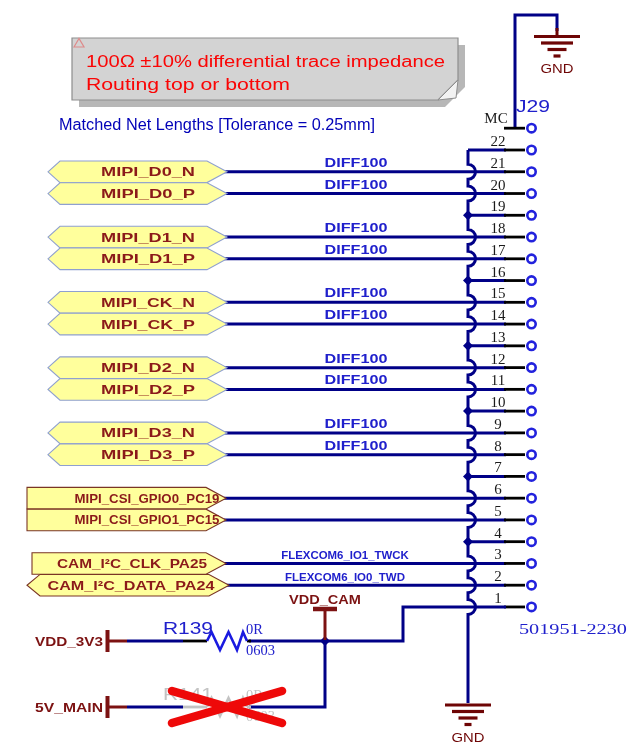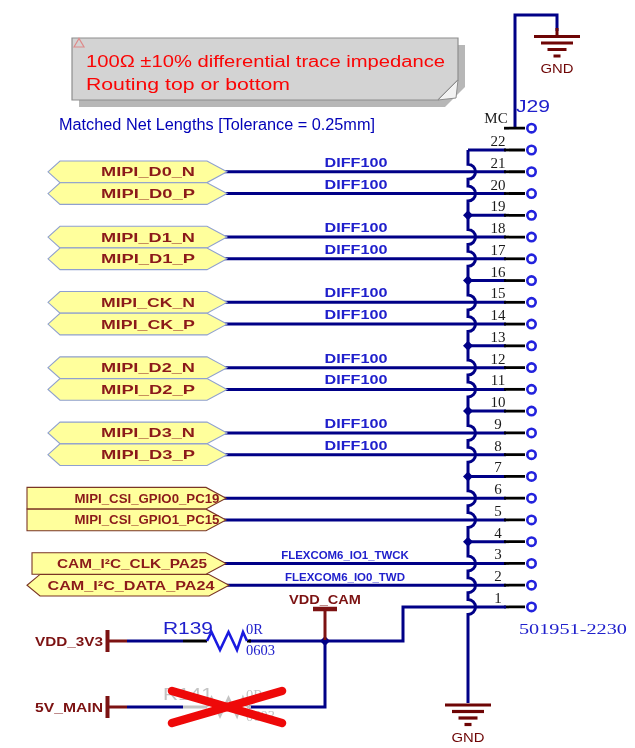--- a/index.html
+++ b/index.html
@@ -1,17 +1,17 @@
 <!DOCTYPE html>
 <html><head>
 <meta charset="utf-8">
 <title>MIPI Camera Connector Schematic</title>
 <style>
   html,body{margin:0;padding:0;background:#ffffff;}
-  .stage{position:relative;width:635px;height:748px;background:#ffffff;overflow:hidden;border-radius:26px;}
+  .stage{position:relative;width:635px;height:748px;background:#ffffff;overflow:hidden;}
   svg{display:block;}
   text{user-select:none;}
   .sans{font-family:"Liberation Sans",sans-serif;}
   .serif{font-family:"Liberation Serif",serif;}
   .b{font-weight:bold;}
 </style>
 </head>
 <body>
 
 <div class="stage">

